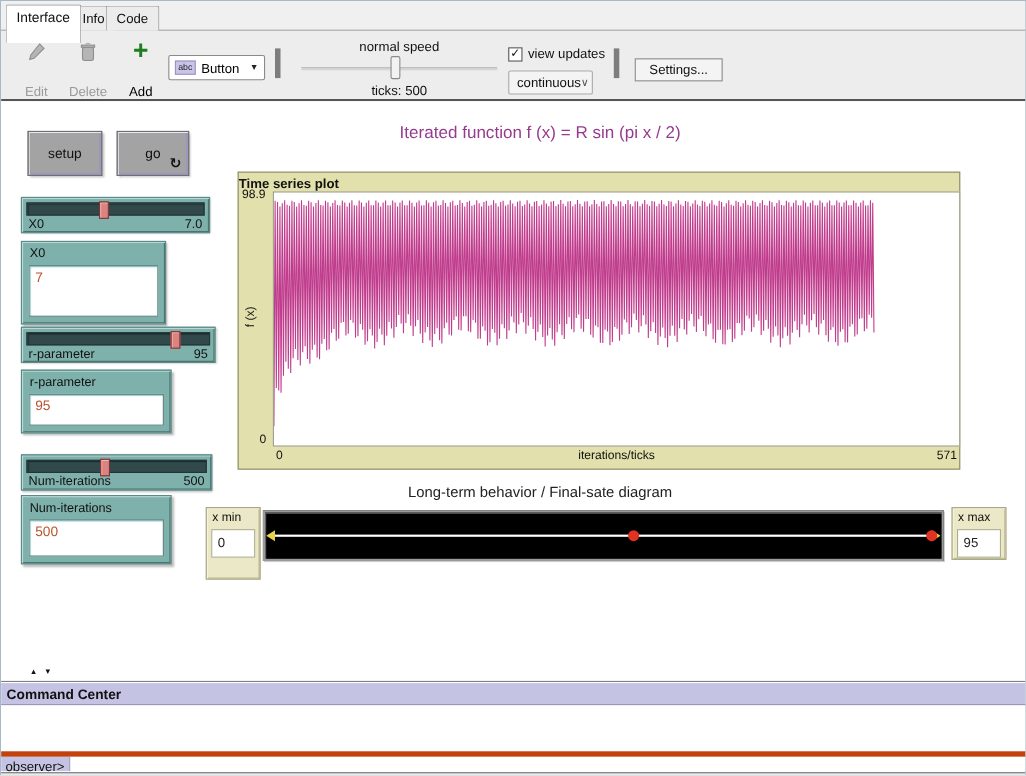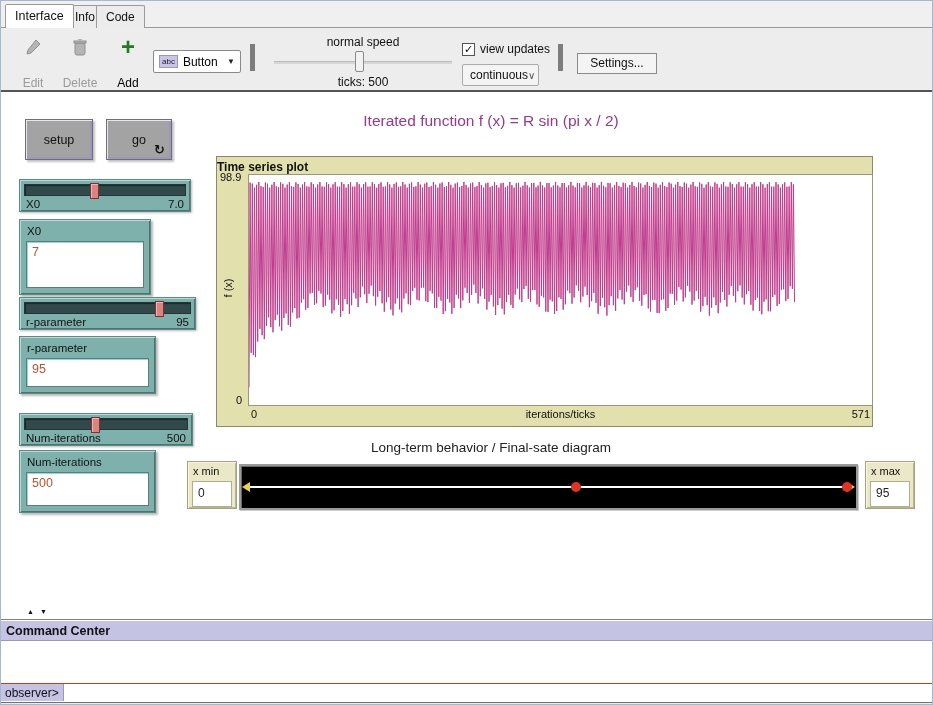--- a/index.html
+++ b/index.html
@@ -9,21 +9,21 @@
     position: relative; width: 933px; height: 705px;
     background: #ffffff; overflow: hidden;
     border: 1px solid #a8b8c8;
   }
   
   .tabbar { position:absolute; left:0; top:0; width:933px; height:27px;
     background:#f0f0f0; border-bottom:1px solid #9a9a9a; }
   .tab { position:absolute; top:4px; height:23px; padding:4px 9px 0 9px;
     font-size:12px; color:#111; background:#ececec;
     border:1px solid #9a9a9a; border-bottom:none; border-radius:2px 2px 0 0; }
-  .tab.active { background:#ffffff; height:24px; top:3px; z-index:2; font-size:12.5px; }
+  .tab.active { background:#ffffff; height:35px; top:3px; z-index:2; font-size:12.5px; }
   
   .toolbar { position:absolute; left:0; top:27px; width:933px; height:64px;
     background:#ededed; border-bottom:2px solid #555; }
   .tool-btn { position:absolute; top:6px; width:44px; text-align:center; cursor:default; }
   .tool-btn .glyph { height:26px; display:flex; align-items:center; justify-content:center; }
   .tool-btn .tlabel { font-size:12px; color:#9a9a9a; margin-top:16px; }
   .tool-btn.enabled .tlabel { color:#000000; }
   .plus-glyph { color:#1e7d1e; font-size:24px; font-weight:bold; line-height:22px; }
   .widget-dd { position:absolute; left:152px; top:22px; width:88px; height:23px;
     background:#fff; border:1px solid #8a8a8a; border-radius:2px;
@@ -117,21 +117,21 @@
   .splitter { position:absolute; left:26px; top:516px; font-size:7px; color:#111;
     letter-spacing:6px; cursor:row-resize; }
   
   .cc { position:absolute; left:0; top:618px; width:933px; height:87px;
     border-top:1px solid #808080; background:#fff; }
   .cc-header { position:absolute; left:0; top:1px; width:933px; height:20px;
     background:#c5c3e3; border-bottom:1px solid #9a98b8;
     font-size:12.5px; font-weight:bold; color:#111; padding:3px 0 0 5px; }
   .cc-output { position:absolute; left:0; top:22px; width:933px; height:41px; background:#fff; }
   .cc-prompt-row { position:absolute; left:0; top:63px; width:933px; height:18px;
-    border-top:1px solid #c2410c; display:flex; }
+    border-top:5px solid #c2410c; display:flex; }
   .cc-prompt { background:#c5c3e3; border-right:1px solid #9a98b8; font-size:12px;
     color:#111; padding:2px 4px 0 4px; }
   .cc-input { flex:1; border:none; outline:none; font-size:12px;
     font-family:"Liberation Sans", sans-serif; }
   .cc-bottom { position:absolute; left:0; top:82px; width:933px; height:5px;
     background:#ececec; border-top:1px solid #707070; }
 </style>
 </head>
 <body>
 
@@ -259,21 +259,21 @@
       </div>
     </div>
 
     <div class="nl-input" style="left:18px;top:358px;width:137px;height:63px">
       <div class="ilabel">Num-iterations</div>
       <div class="ibox">500</div>
     </div>
 
     <div class="lt-heading">Long-term behavior / Final-sate diagram</div>
 
-    <div class="minmax" style="left:186px;top:369px;height:48px">
+    <div class="minmax" style="left:186px;top:369px;height:66px">
       <div class="mlabel">x min</div>
       <div class="mbox">0</div>
     </div>
 
     <div class="fs-bar">
       <div class="fs-line"></div>
       <div class="fs-arrow-left"></div>
       <div class="fs-arrow-right"></div>
       <div class="fs-dot" style="left: 54.5263%; background: rgb(226, 50, 34);"></div>
       <div class="fs-dot" style="left: 98.5263%; background: rgb(226, 50, 34);"></div>

